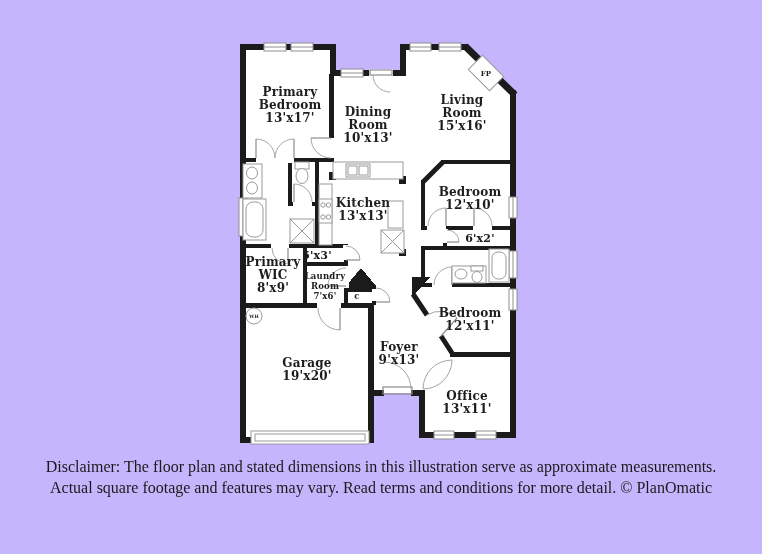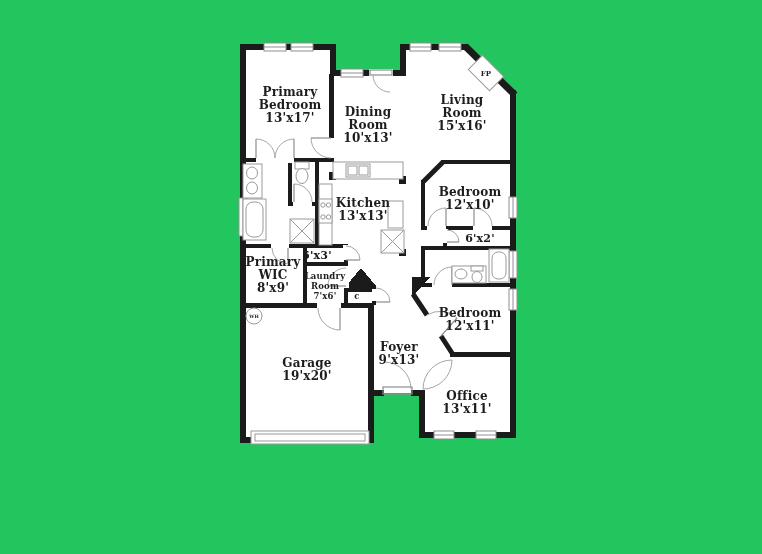--- a/index.html
+++ b/index.html
@@ -1,18 +1,18 @@
 <!DOCTYPE html>
 <html><head>
 <meta charset="utf-8">
 <style>
   html,body{margin:0;padding:0;background:#e8e6e4;}
   .stage{
     position:relative;width:762px;height:554px;margin:0 auto;
-    background:#22c55e;overflow:hidden;
+    background:#c4b5fd;overflow:hidden;
     font-family:"DejaVu Serif", serif;
   }
   svg{position:absolute;left:0;top:0;}
   .wall{fill:#1b1b1b;shape-rendering:crispEdges;}
   .paper{fill:#ffffff;}
   .fix{fill:#ffffff;stroke:#9a9a9a;stroke-width:1;}
   .fixline{fill:none;stroke:#9a9a9a;stroke-width:1;}
   .gap{fill:#ffffff;}
   .leaf{fill:none;stroke:#8d8d8d;stroke-width:1.2;}
   .arc{fill:none;stroke:#a5a5a5;stroke-width:1;}
@@ -361,13 +361,17 @@
         <text class="lbl" x="399" y="364">9'x13'</text>
       </g>
       <g>
         <text class="lbl" x="467" y="400">Office</text>
         <text class="lbl" x="467" y="413">13'x11'</text>
       </g>
       <text class="lbl lbl-xs" x="357" y="299">c</text>
     </g>
   </svg>
 
+  <div class="disclaimer">
+    <div>Disclaimer: The floor plan and stated dimensions in this illustration serve as approximate measurements.</div>
+    <div>Actual square footage and features may vary. Read terms and conditions for more detail. © PlanOmatic</div>
+  </div>
 </div>
 
 </body></html>

